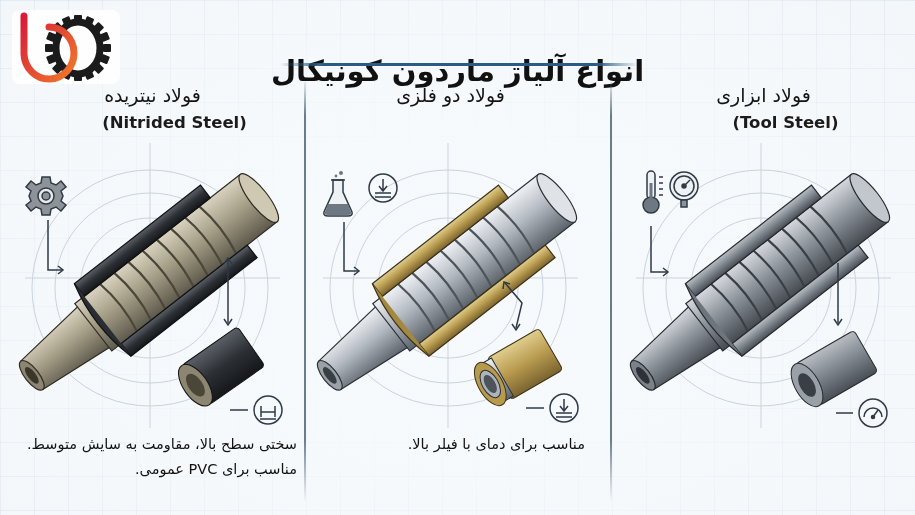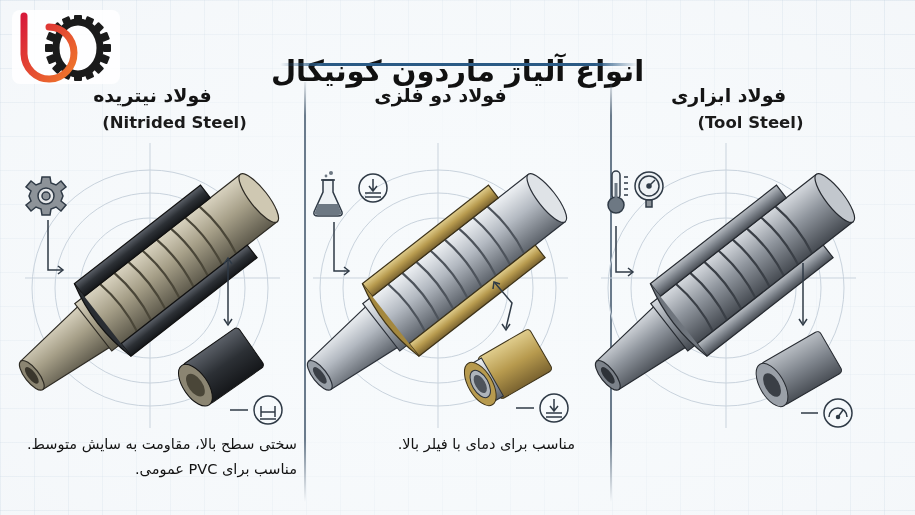--- a/index.html
+++ b/index.html
@@ -36,31 +36,31 @@
   }
   .title-rule {
     position: absolute; left: 280px; width: 358px; top: 63px; height: 3px;
     background: linear-gradient(to right, rgba(38,80,120,0) 0%, #2a5a85 12%, #2a5a85 88%, rgba(38,80,120,0) 100%);
     border-radius: 2px;
   }
   .panel {
     position: absolute; top: 80px; height: 420px; width: 305px;
   }
   .panel.p1 { left: 0; }
-  .panel.p2 { left: 288px; padding-left: 20px; }
-  .panel.p3 { left: 576px; }
+  .panel.p2 { left: 298px; padding-left: 20px; }
+  .panel.p3 { left: 611px; }
   .divider {
     position: absolute; top: 82px; width: 1.5px; height: 420px;
     background: linear-gradient(to bottom, rgba(80,100,120,0.1), #6a7b8c 8%, #6a7b8c 85%, rgba(80,100,120,0));
   }
   .divider.d1 { left: 304px; }
   .divider.d2 { left: 610px; }
   .panel-title {
     position: absolute; left: 0; right: 0; top: 4px;
-    text-align: center; font-size: 19px; font-weight: bold; direction: rtl;
+    text-align: center; font-size: 19px; font-weight: normal; direction: rtl;
   }
   .panel-sub {
     position: absolute; left: 0; right: 0; top: 33px;
     text-align: center; font-size: 16.5px; font-weight: bold; color: #1b1b1b; margin-left: 44px;
   }
   .illus {
     position: absolute; left: 0; top: 58px; width: 305px; height: 292px;
   }
   .desc {
     position: absolute; right: 18px; top: 352px; width: 285px;

